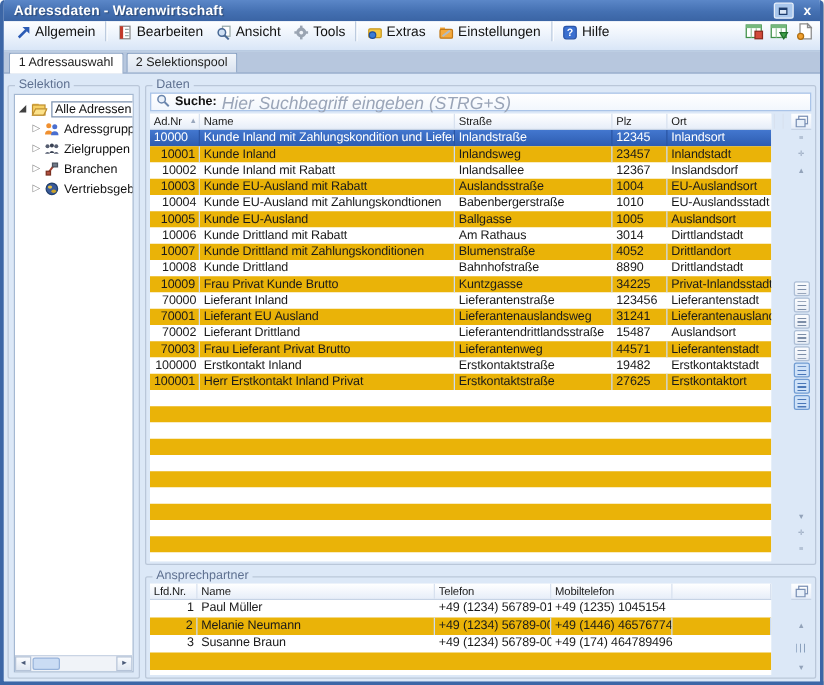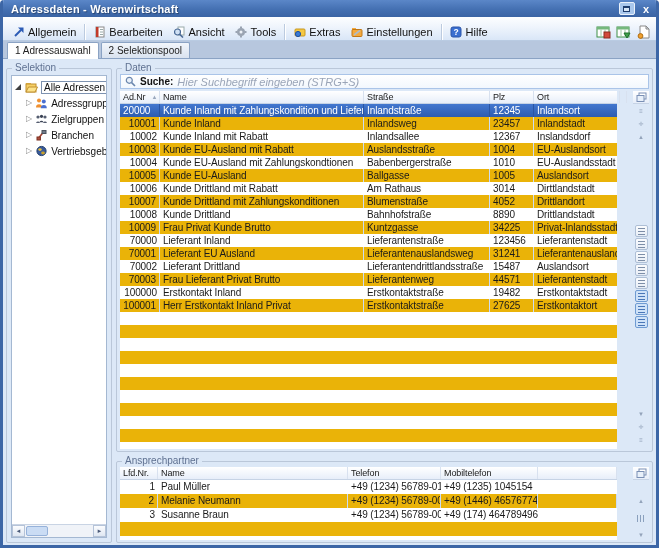--- a/index.html
+++ b/index.html
@@ -15,21 +15,21 @@
     background:linear-gradient(180deg,#5b87c8 0%,#4470b2 55%,#3a64a4 100%);
     padding:0 4px 0 8px;}
   .title{color:#fff;font-size:11px;font-weight:bold;letter-spacing:.2px;flex:1;
     text-shadow:1px 1px 1px rgba(0,0,0,.35);white-space:nowrap;overflow:hidden;}
   .winbtns{display:flex;align-items:center;gap:5px;}
   .btn-max{width:16px;height:13px;background:#a9c7ec;border:1px solid #e9f1fb;border-radius:2px;
     display:flex;align-items:center;justify-content:center;cursor:default;}
   .maxglyph{width:7px;height:6px;border:1px solid #1d3d6e;border-top-width:2px;background:#d8e6f6;}
   .btn-close{color:#fff;font-size:11px;font-weight:bold;padding:0 3px;cursor:default;}
   
-  .menubar{height:24px;display:flex;align-items:flex-end;
+  .menubar{height:24px;display:flex;align-items:flex-start;
     background:linear-gradient(180deg,#fdfeff 0%,#eef4fc 45%,#d9e6f7 100%);
     border-bottom:1px solid #b9cbe2;padding:0 4px;}
   .menuitem{display:flex;align-items:center;gap:3px;padding:2px 5px;font-size:11px;color:#111;
     border-radius:2px;white-space:nowrap;cursor:default;}
   .mi{width:13px;height:13px;display:inline-flex;align-items:center;justify-content:center;}
   .msep{width:1px;height:16px;background:#bccbdf;margin:0 3px;box-shadow:1px 0 0 #fff;}
   .mspacer{flex:1;}
   .tbicon{width:17px;height:16px;display:inline-flex;align-items:center;justify-content:center;margin-left:3px;}
   
   .tabstrip{height:18px;background:#b7c7de;display:flex;align-items:flex-end;padding:0 0 0 4px;
@@ -63,21 +63,21 @@
   .sthumb{position:absolute;left:1px;top:1px;width:22px;height:10px;background:#cadcf4;
     border:1px solid #96b2da;border-radius:2px;}
   
   .rightcol{flex:1;display:flex;flex-direction:column;gap:9px;min-width:0;}
   .fs-daten{height:384px;padding:5px 3px 2px 3px;display:flex;flex-direction:column;}
   .fs-ansprech{height:82px;padding:5px 3px 2px 3px;display:flex;flex-direction:column;}
   
   .searchbar{height:15px;margin:0 0 2px 0;background:linear-gradient(180deg,#ffffff,#f2f7fd);
     border:1px solid #aac4e8;display:flex;align-items:center;gap:4px;padding:0 4px;}
   .slabel{font-size:10px;font-weight:bold;color:#111;}
-  .searchbar input{flex:1;border:none;outline:none;background:transparent;font-size:11px;
+  .searchbar input{flex:1;border:none;outline:none;background:transparent;font-size:14px;
     font-family:"Liberation Sans",sans-serif;color:#333;padding:0;}
   .searchbar input::placeholder{font-style:italic;color:#9aa5b8;}
   
   .gridwrap{flex:1;display:flex;min-height:0;gap:16px;}
   .grid{flex:1;display:flex;flex-direction:column;background:#fff;min-width:0;}
   .ghead{height:13px;display:flex;background:linear-gradient(180deg,#ffffff,#e7eef9);
     border-bottom:1px solid #c6d3e5;flex:none;}
   .ghead .cell{font-size:9px;display:flex;align-items:center;border-right:1px solid #d8e1ef;
     padding:0 3px;overflow:hidden;white-space:nowrap;}
   .hgray{color:#8d9bb1;}
@@ -336,21 +336,21 @@
                   <span class="sort">▲</span>
                 </div>
               <div class="cell c1 hgray">Name</div>
               <div class="cell c2 hgray">Straße</div>
               <div class="cell c3 hdark">Plz</div>
               <div class="cell c4 hdark">Ort</div>
               <div class="cell cfill"></div>
             </div>
             <div class="grows">
                 <div class="grow sel">
-                  <div class="cell c0">20000</div>
+                  <div class="cell c0">10000</div>
                   <div class="cell c1">Kunde Inland mit Zahlungskondition und Lieferadr.</div>
                   <div class="cell c2">Inlandstraße</div>
                   <div class="cell c3">12345</div>
                   <div class="cell c4">Inlandsort</div>
                   <div class="cell cfill"></div>
                 </div>
                 <div class="grow alt">
                   <div class="cell c0">10001</div>
                   <div class="cell c1">Kunde Inland</div>
                   <div class="cell c2">Inlandsweg</div>

